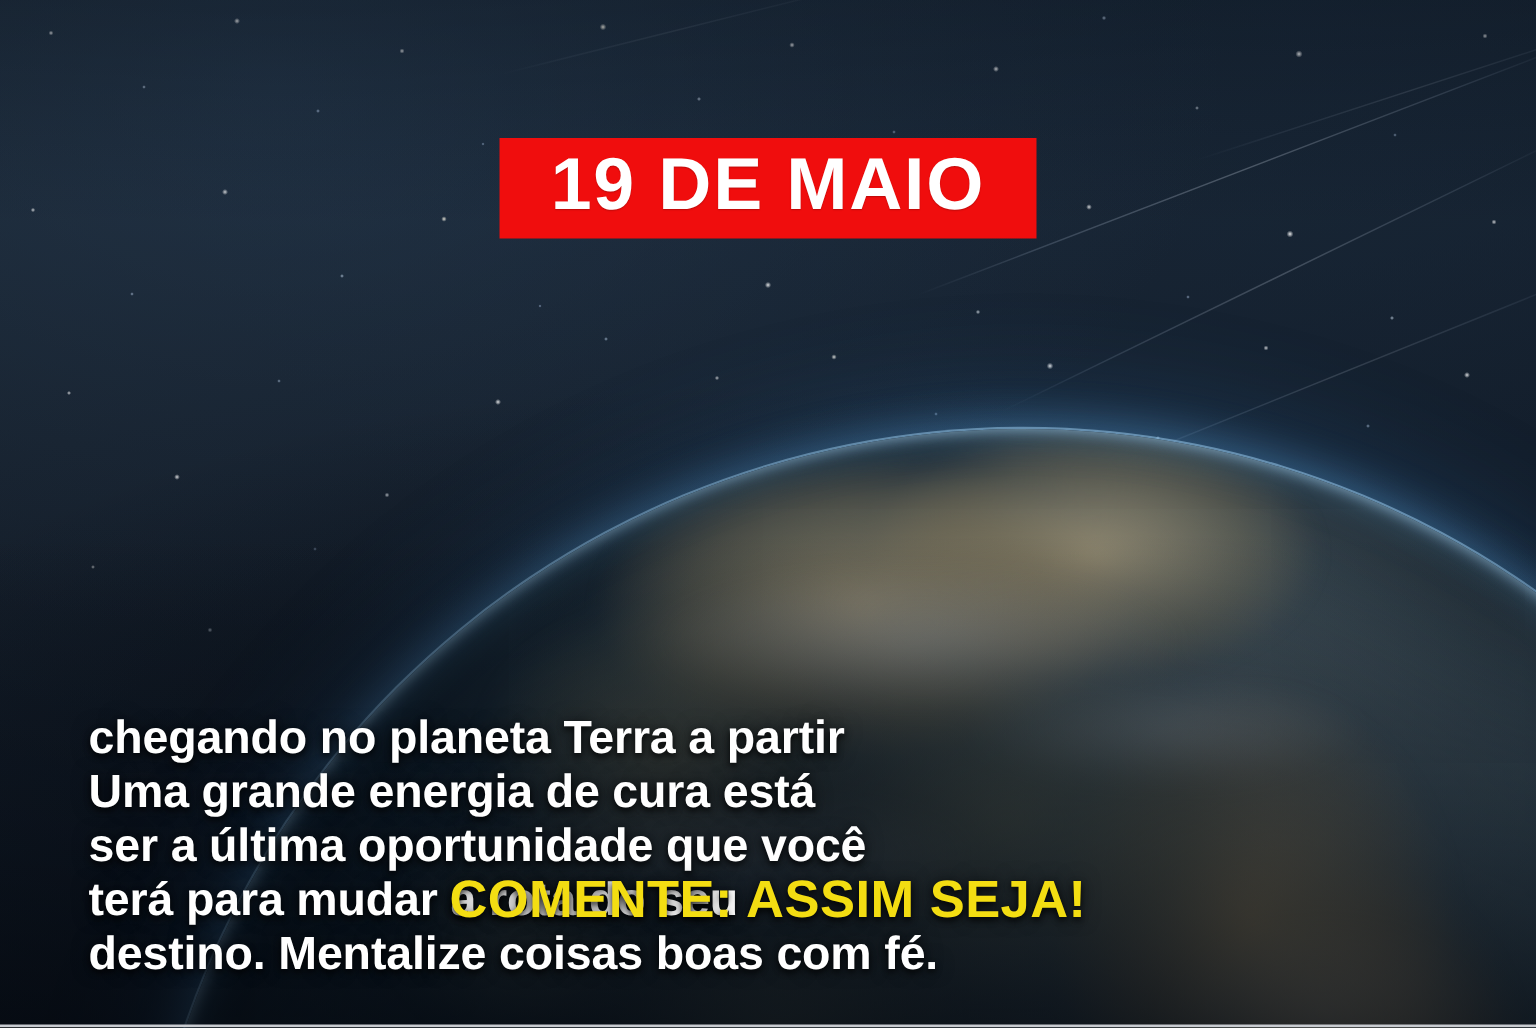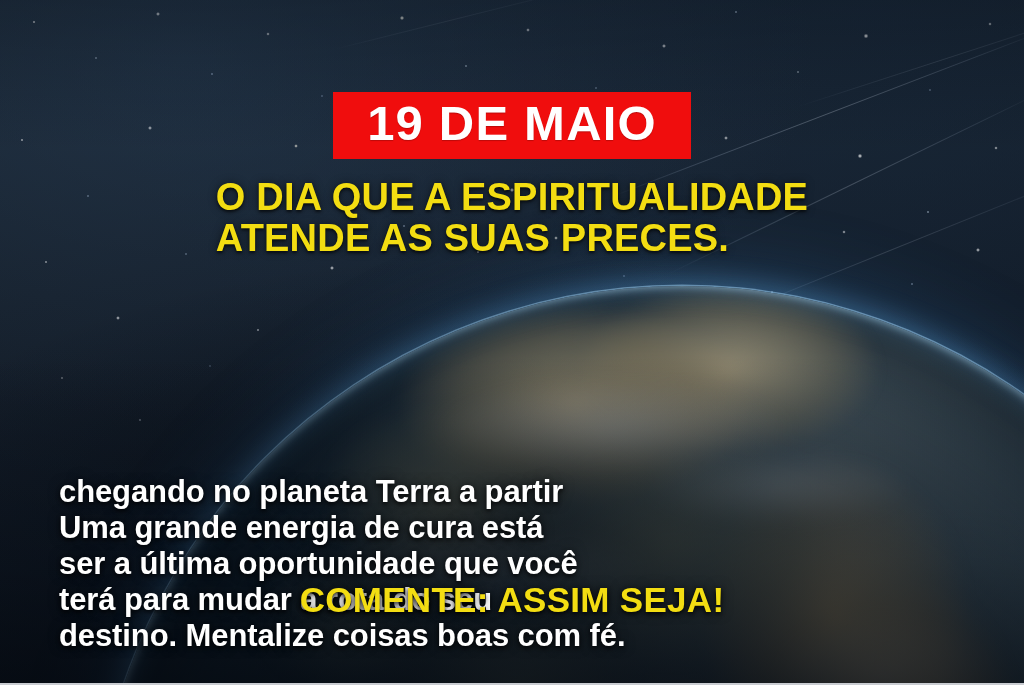--- a/index.html
+++ b/index.html
@@ -318,24 +318,20 @@
   </div>
 
   <div class="vignette"></div>
 
   <div class="content">
 
     <div class="date-banner">
       <span class="date-text">19 DE MAIO</span>
     </div>
 
-    <h1 class="headline">
-      <span class="hl-line">O DIA QUE A ESPIRITUALIDADE</span>
-      <span class="hl-line">ATENDE AS SUAS PRECES.</span>
-    </h1>
 
     <p class="body-copy">
       <span class="bc-line">chegando no planeta Terra a partir</span>
       <span class="bc-line">Uma grande energia de cura está</span>
       <span class="bc-line">ser a última oportunidade que você</span>
       <span class="bc-line">terá para mudar a rota do seu</span>
       <span class="bc-line">destino. Mentalize coisas boas com fé.</span>
     </p>
 
     <div class="cta">COMENTE: ASSIM SEJA!</div>

